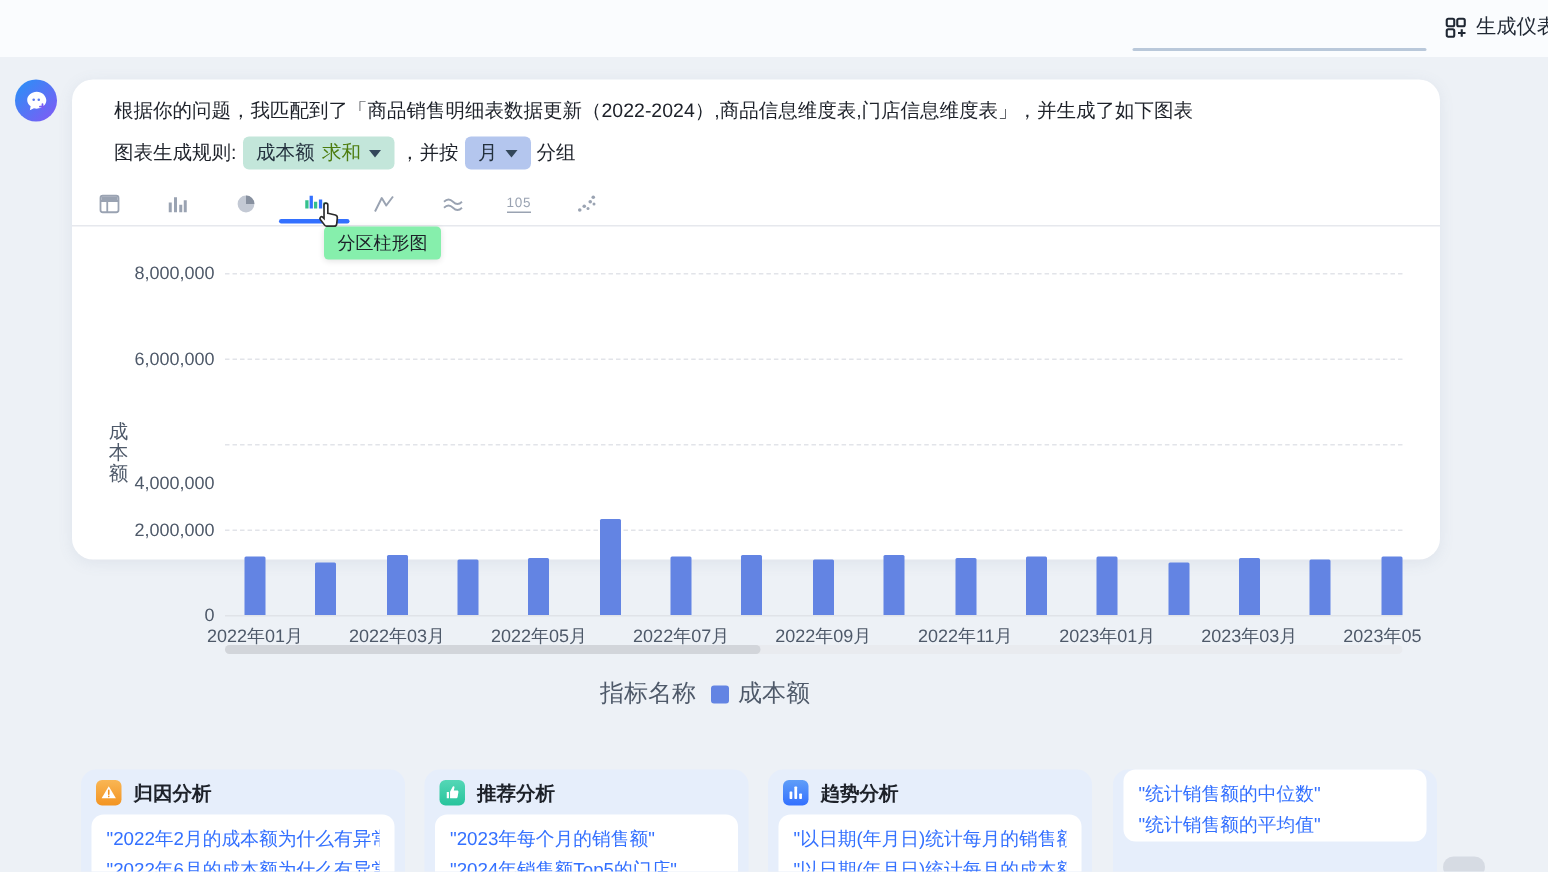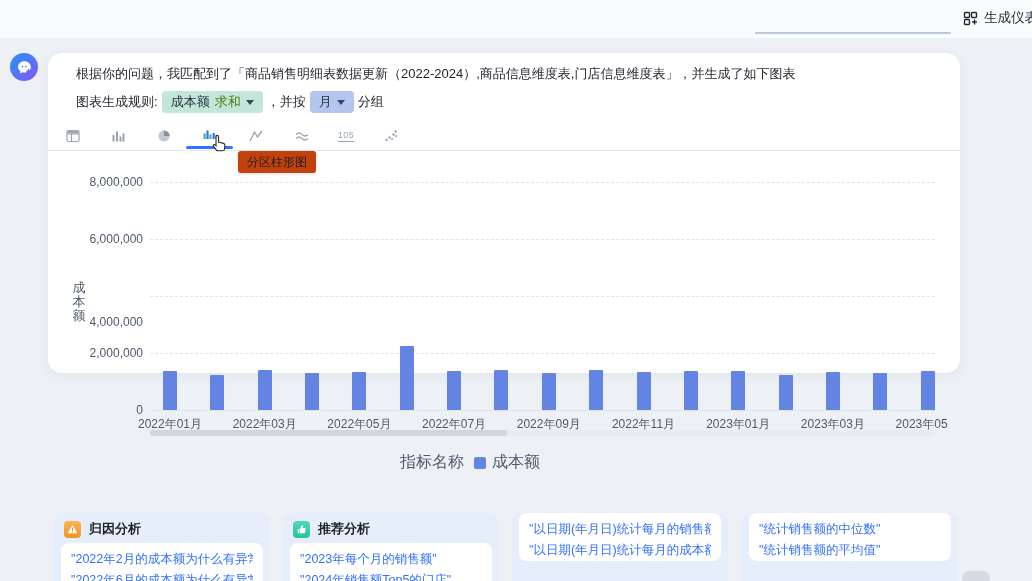--- a/index.html
+++ b/index.html
@@ -27,40 +27,40 @@
   .pill .agg { color:#4d7c0f; }
   .caret { width:0; height:0; border-left:4px solid transparent; border-right:4px solid transparent; border-top:5px solid #33475a; margin-top:1px; }
 
   
   .tool-row { position:absolute; left:0; top:68px; width:912px; height:29px; }
   .tool-ic { position:absolute; top:7px; width:16px; height:16px; display:flex; align-items:center; justify-content:center; cursor:pointer; }
   .tab-underline { position:absolute; left:138px; top:93px; width:47px; height:3px; background:#3370ff; border-radius:2px; }
   .tool-divider { position:absolute; left:0; top:97px; width:912px; height:1px; background:#e6e8ed; }
   .num123 { font-size:9px; color:#9aa3b2; letter-spacing:.5px; border-bottom:1px solid #9aa3b2; line-height:11px; }
 
-  .tooltip { position:absolute; left:168px; top:98px; height:22px; padding:0 9px; background:#c2410c; border-radius:3px;
-             font-size:12px; color:#1d2129; display:flex; align-items:center; box-shadow:0 1px 4px rgba(0,0,0,.12); z-index:5;margin-left:22px; }
+  .tooltip { position:absolute; left:168px; top:98px; height:22px; padding:0 9px; background:#86efac; border-radius:3px;
+             font-size:12px; color:#1d2129; display:flex; align-items:center; box-shadow:0 1px 4px rgba(0,0,0,.12); z-index:5; }
   .cursor-hand { position:absolute; left:162px; top:80px; z-index:6; }
 
   
   #chart-box { position:absolute; left:0; top:100px; width:900px; height:348px; overflow:hidden; }
   .grid-line { position:absolute; left:102px; width:785px; height:0; border-top:1px dashed #e2e4e9; }
   .axis-line { position:absolute; left:102px; width:785px; height:1px; background:#e0e3e8; }
   .ytick { position:absolute; width:92px; text-align:right; font-size:12px; color:#4e5969; }
   .xtick { position:absolute; width:76px; text-align:center; font-size:12px; color:#4e5969; white-space:nowrap; }
   .bar { position:absolute; width:14px; background:#6384e3; border-radius:1px 1px 0 0; }
   .y-title { position:absolute; left:22px; top:128px; width:18px; font-size:13px; color:#4e5969; line-height:14px; text-align:center; word-break:break-all; }
   .hscroll-track { position:absolute; left:102px; top:277px; width:785px; height:6px; background:#e9ebef; border-radius:3px; }
   .hscroll-thumb { position:absolute; left:0; top:0; width:357px; height:6px; background:#d2d5da; border-radius:3px; cursor:pointer; }
   .legend { position:absolute; left:352px; top:299px; display:flex; align-items:center; font-size:16px; color:#4e5969; }
   .legend-swatch { width:12px; height:12px; background:#6384e3; border-radius:2px; margin:0 6px 0 10px; }
 
   
   .a-card { position:absolute; top:513px; width:216px; height:78px; background:#e6eefb; border-radius:10px; }
-  .a-head { display:flex; align-items:center; gap:8px; padding:7px 10px 5px 10px; }
+  .a-head { display:flex; align-items:flex-start; gap:8px; padding:7px 10px 5px 10px; }
   .a-title { font-size:13px; font-weight:600; color:#1d2129; }
   .a-ic { width:17px; height:17px; border-radius:4px; display:flex; align-items:center; justify-content:center; }
   .a-ic-1 { background:linear-gradient(180deg,#f9b654,#f39422); }
   .a-ic-2 { background:linear-gradient(180deg,#55d7b6,#27c49c); }
   .a-ic-3 { background:linear-gradient(180deg,#5f9ef8,#3370ff); }
   .a-ic-4 { background:linear-gradient(180deg,#46cadd,#1cb4cd); }
   .a-body { margin:0 7px; background:#fff; border-radius:8px; height:48px; padding:6px 10px 0 10px; overflow:hidden; }
   .q-item { font-size:12.5px; line-height:21px; color:#3370ff; white-space:nowrap; overflow:hidden; cursor:pointer; }
 
   .corner-pill { position:absolute; left:962px; top:571px; width:28px; height:14px; border-radius:7px; background:#d6dbe3; }
@@ -260,20 +260,32 @@
     </span>
     <span class="a-title">推荐分析</span>
   </div>
   <div class="a-body">
     <div class="q-item">"2023年每个月的销售额"</div>
     <div class="q-item">"2024年销售额Top5的门店"</div>
   </div>
 </div>
 
 <div class="a-card" style="left:512px;">
+  <div class="a-head">
+    <span class="a-ic a-ic-3">
+      <svg width="11" height="11" viewBox="0 0 12 12">
+          <g fill="#fff">
+            <rect x="1.5" y="5" width="2" height="5.5" rx=".5"></rect>
+            <rect x="5" y="1.5" width="2" height="9" rx=".5"></rect>
+            <rect x="8.5" y="6.5" width="2" height="4" rx=".5"></rect>
+          </g>
+        </svg>
+    </span>
+    <span class="a-title">趋势分析</span>
+  </div>
   <div class="a-body">
     <div class="q-item">"以日期(年月日)统计每月的销售额趋...</div>
     <div class="q-item">"以日期(年月日)统计每月的成本额趋...</div>
   </div>
 </div>
 
 <div class="a-card" style="left:742px;">
   <div class="a-body">
     <div class="q-item">"统计销售额的中位数"</div>
     <div class="q-item">"统计销售额的平均值"</div>

